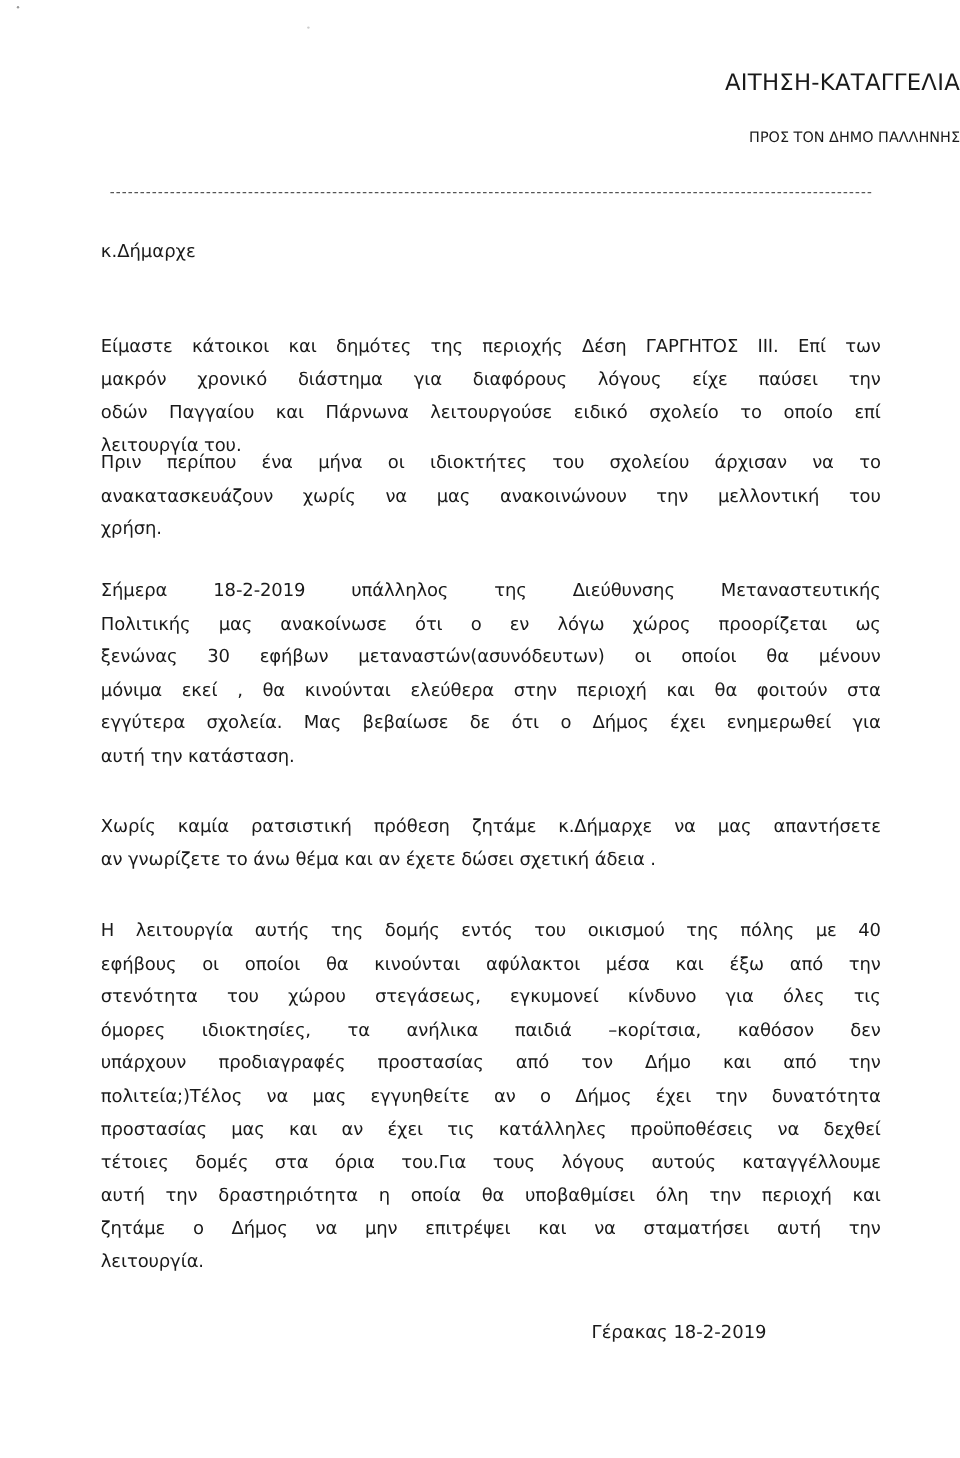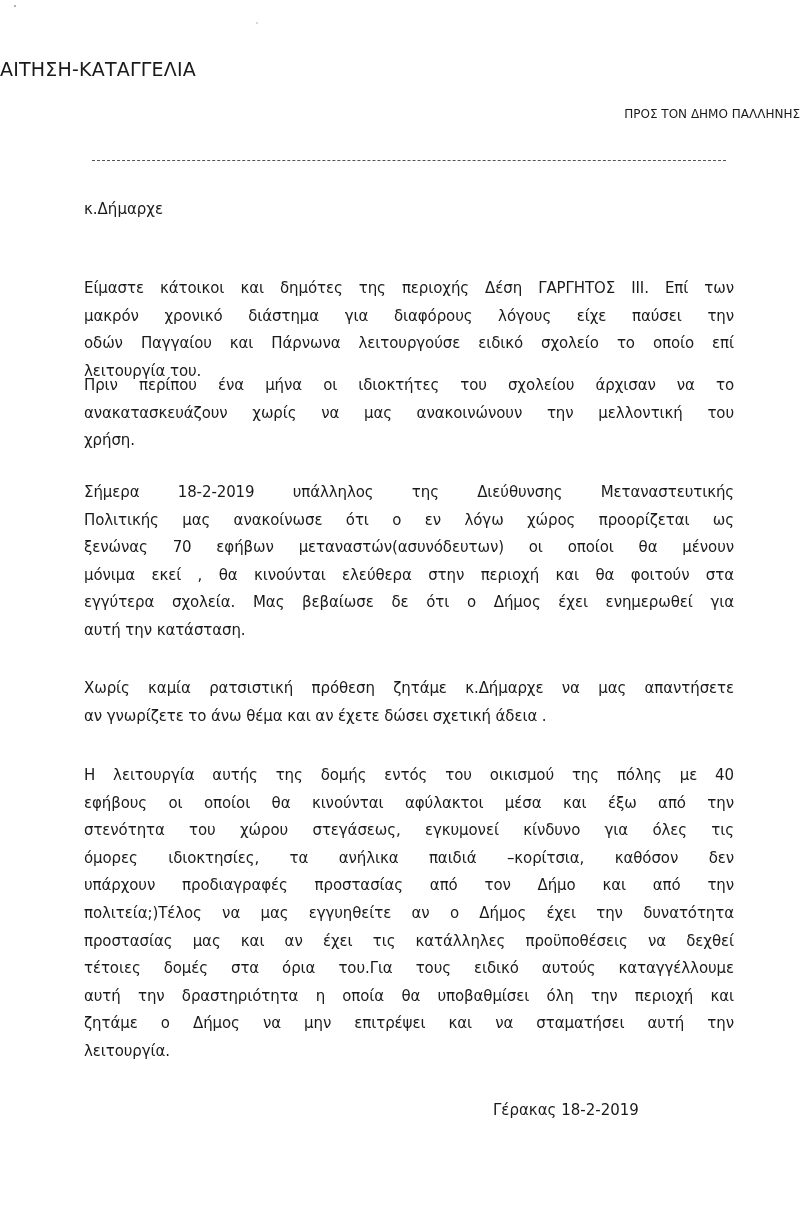--- a/index.html
+++ b/index.html
@@ -1,18 +1,18 @@
 <!DOCTYPE html>
 <html><head>
 <meta charset="utf-8">
 <style>
   html, body { margin: 0; padding: 0; background: #ffffff; }
   body { width: 800px; height: 1215px; position: relative; overflow: hidden;
          font-family: "DejaVu Sans", "Liberation Sans", sans-serif; color: #1a1a1a; }
-  .title { position: absolute; left: 0; width: 800px; top: 58px; text-align: left;
+  .title { position: absolute; left: 0; width: 800px; top: 58px; text-align: right;
            font-size: 19px; letter-spacing: 0.2px; }
   .subtitle { position: absolute; left: 0; width: 800px; top: 107px; text-align: right;
               font-size: 12px; padding-left: 30px; box-sizing: border-box; }
   .rule { position: absolute; left: 92px; width: 634px; top: 160px; height: 0;
           border-top: 1.5px dashed #555; }
   .salutation { position: absolute; left: 84px; top: 200px; font-size: 15px; text-align: right; }
   .para { position: absolute; left: 84px; width: 650px; font-size: 15px;
           line-height: 27.6px; text-align: justify; text-align-last: left;
           letter-spacing: -0.1px; }
   .line { display: block; text-align: justify; text-align-last: justify; white-space: nowrap; }
@@ -44,40 +44,40 @@
 
   <div class="para p2">
     <span class="line">Πριν περίπου ένα μήνα  οι ιδιοκτήτες του σχολείου άρχισαν να το</span>
     <span class="line">ανακατασκευάζουν χωρίς να μας ανακοινώνουν την μελλοντική του</span>
     <span class="line last">χρήση.</span>
   </div>
 
   <div class="para p3">
     <span class="line">Σήμερα   18-2-2019 υπάλληλος της Διεύθυνσης Μεταναστευτικής</span>
     <span class="line">Πολιτικής  μας ανακοίνωσε ότι ο εν λόγω χώρος προορίζεται ως</span>
-    <span class="line">ξενώνας 70 εφήβων μεταναστών(ασυνόδευτων) οι οποίοι θα μένουν</span>
+    <span class="line">ξενώνας 30 εφήβων μεταναστών(ασυνόδευτων) οι οποίοι θα μένουν</span>
     <span class="line">μόνιμα εκεί , θα κινούνται ελεύθερα  στην περιοχή και θα φοιτούν στα</span>
     <span class="line">εγγύτερα σχολεία. Μας βεβαίωσε δε ότι ο Δήμος έχει ενημερωθεί για</span>
     <span class="line last">αυτή την κατάσταση.</span>
   </div>
 
   <div class="para p4">
     <span class="line">Χωρίς καμία  ρατσιστική πρόθεση ζητάμε κ.Δήμαρχε να μας απαντήσετε</span>
     <span class="line last">αν γνωρίζετε το άνω θέμα και αν έχετε δώσει σχετική άδεια .</span>
   </div>
 
   <div class="para p5">
     <span class="line">Η λειτουργία αυτής της δομής εντός του οικισμού της πόλης με 40</span>
     <span class="line">εφήβους οι οποίοι θα κινούνται αφύλακτοι μέσα και έξω από την</span>
     <span class="line">στενότητα του χώρου στεγάσεως, εγκυμονεί κίνδυνο για όλες τις</span>
     <span class="line">όμορες ιδιοκτησίες, τα ανήλικα παιδιά –κορίτσια, καθόσον δεν</span>
     <span class="line">υπάρχουν προδιαγραφές προστασίας από τον Δήμο και από την</span>
     <span class="line">πολιτεία;)Τέλος να μας εγγυηθείτε  αν ο Δήμος έχει την δυνατότητα</span>
     <span class="line">προστασίας μας και αν έχει τις  κατάλληλες προϋποθέσεις να δεχθεί</span>
-    <span class="line">τέτοιες δομές στα όρια του.Για τους ειδικό αυτούς καταγγέλλουμε</span>
+    <span class="line">τέτοιες δομές στα όρια του.Για τους λόγους αυτούς καταγγέλλουμε</span>
     <span class="line">αυτή την δραστηριότητα  η οποία θα υποβαθμίσει όλη την περιοχή και</span>
     <span class="line">ζητάμε ο Δήμος να μην επιτρέψει  και να σταματήσει αυτή την</span>
     <span class="line last">λειτουργία.</span>
   </div>
 
   <div class="signature">Γέρακας  18-2-2019</div>
 
   <div class="speck" style="left:14px; top:5px;"></div>
   <div class="speck" style="left:256px; top:22px; background:#ccc;"></div>
 </div>

